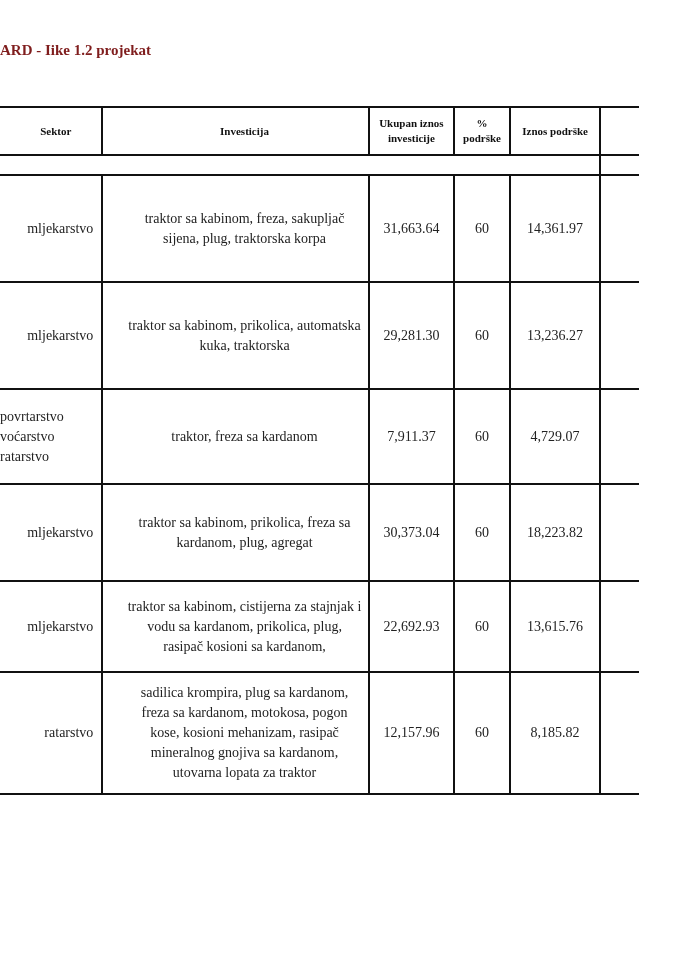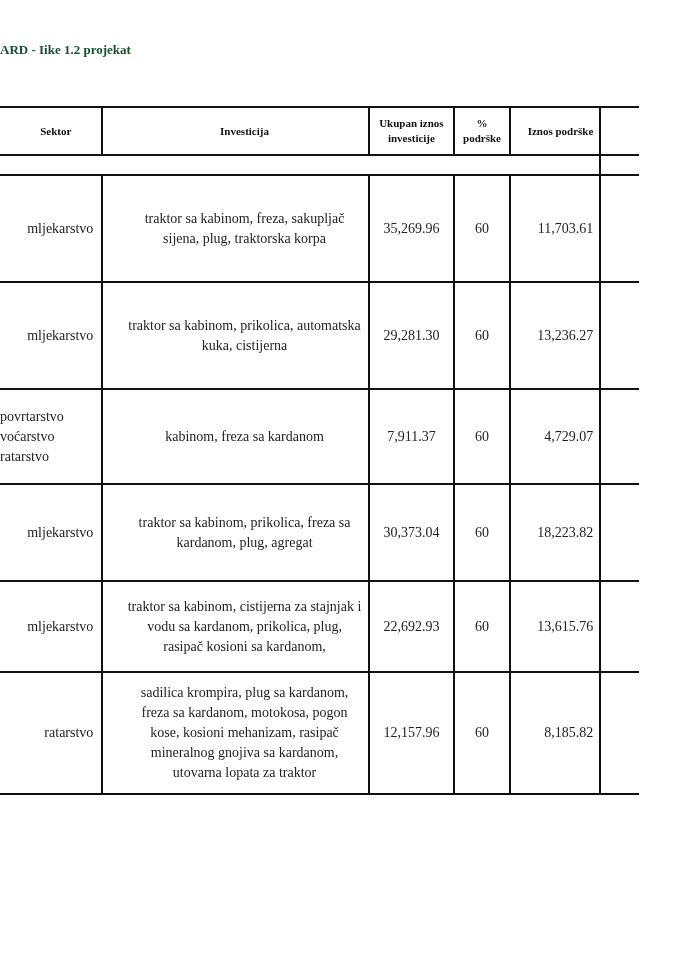--- a/index.html
+++ b/index.html
@@ -1,27 +1,27 @@
 <!DOCTYPE html>
 <html><head>
 <meta charset="utf-8">
 <style>
   html, body { margin:0; padding:0; background:#ffffff; }
   body { width:679px; height:960px; position:relative; overflow:hidden; font-family:"Liberation Serif", "DejaVu Serif", serif; color:#222; }
-  .title { position:absolute; left:0; top:42px; font-size:13px; font-weight:bold; color:#14532d; white-space:nowrap; }
+  .title { position:absolute; left:0; top:42px; font-size:15px; font-weight:bold; color:#7f1d1d; white-space:nowrap; }
   table { position:absolute; left:-40px; top:106px; border-collapse:collapse; table-layout:fixed; }
   td, th { border:2.5px solid #111; text-align:center; vertical-align:middle; padding:0 6px; }
   th { font-weight:bold; font-size:11px; line-height:15px; color:#111; height:46px; }
   td { font-size:14px; line-height:20px; color:#222; }
   .spacer td { height:18px; }
   .c-sek { width:110px; text-align:right; padding-right:8px; }
   .c-inv { width:328px;padding-left:24px; }
   .c-uk { width:80px; }
   .c-pct { width:44px; }
-  .c-izn { width:88px;text-align:right; }
+  .c-izn { width:88px; }
   .c-extra { width:40px; border-right:none; }
 </style>
 </head>
 <body>
 
 <div class="title">ARD - Iike 1.2 projekat</div>
 
 <table>
   <thead>
     <tr>
@@ -34,36 +34,36 @@
     </tr>
   </thead>
   <tbody>
     <tr class="spacer">
       <td colspan="5"></td>
       <td class="c-extra"></td>
     </tr>
     <tr style="height:107px">
       <td class="c-sek">mljekarstvo</td>
       <td class="c-inv">traktor sa kabinom, freza, sakupljač sijena, plug, traktorska korpa</td>
-      <td class="c-uk">35,269.96</td>
+      <td class="c-uk">31,663.64</td>
       <td class="c-pct">60</td>
-      <td class="c-izn">11,703.61</td>
+      <td class="c-izn">14,361.97</td>
       <td class="c-extra"></td>
     </tr>
     <tr style="height:107px">
       <td class="c-sek">mljekarstvo</td>
-      <td class="c-inv">traktor sa kabinom, prikolica, automatska kuka, cistijerna</td>
+      <td class="c-inv">traktor sa kabinom, prikolica, automatska kuka, traktorska</td>
       <td class="c-uk">29,281.30</td>
       <td class="c-pct">60</td>
       <td class="c-izn">13,236.27</td>
       <td class="c-extra"></td>
     </tr>
     <tr style="height:95px">
       <td class="c-sek" style="text-align:left;padding-left:38px;">povrtarstvo voćarstvo ratarstvo</td>
-      <td class="c-inv">kabinom, freza sa kardanom</td>
+      <td class="c-inv">traktor, freza sa kardanom</td>
       <td class="c-uk">7,911.37</td>
       <td class="c-pct">60</td>
       <td class="c-izn">4,729.07</td>
       <td class="c-extra"></td>
     </tr>
     <tr style="height:97px">
       <td class="c-sek">mljekarstvo</td>
       <td class="c-inv">traktor sa kabinom, prikolica, freza sa kardanom, plug, agregat</td>
       <td class="c-uk">30,373.04</td>
       <td class="c-pct">60</td>

